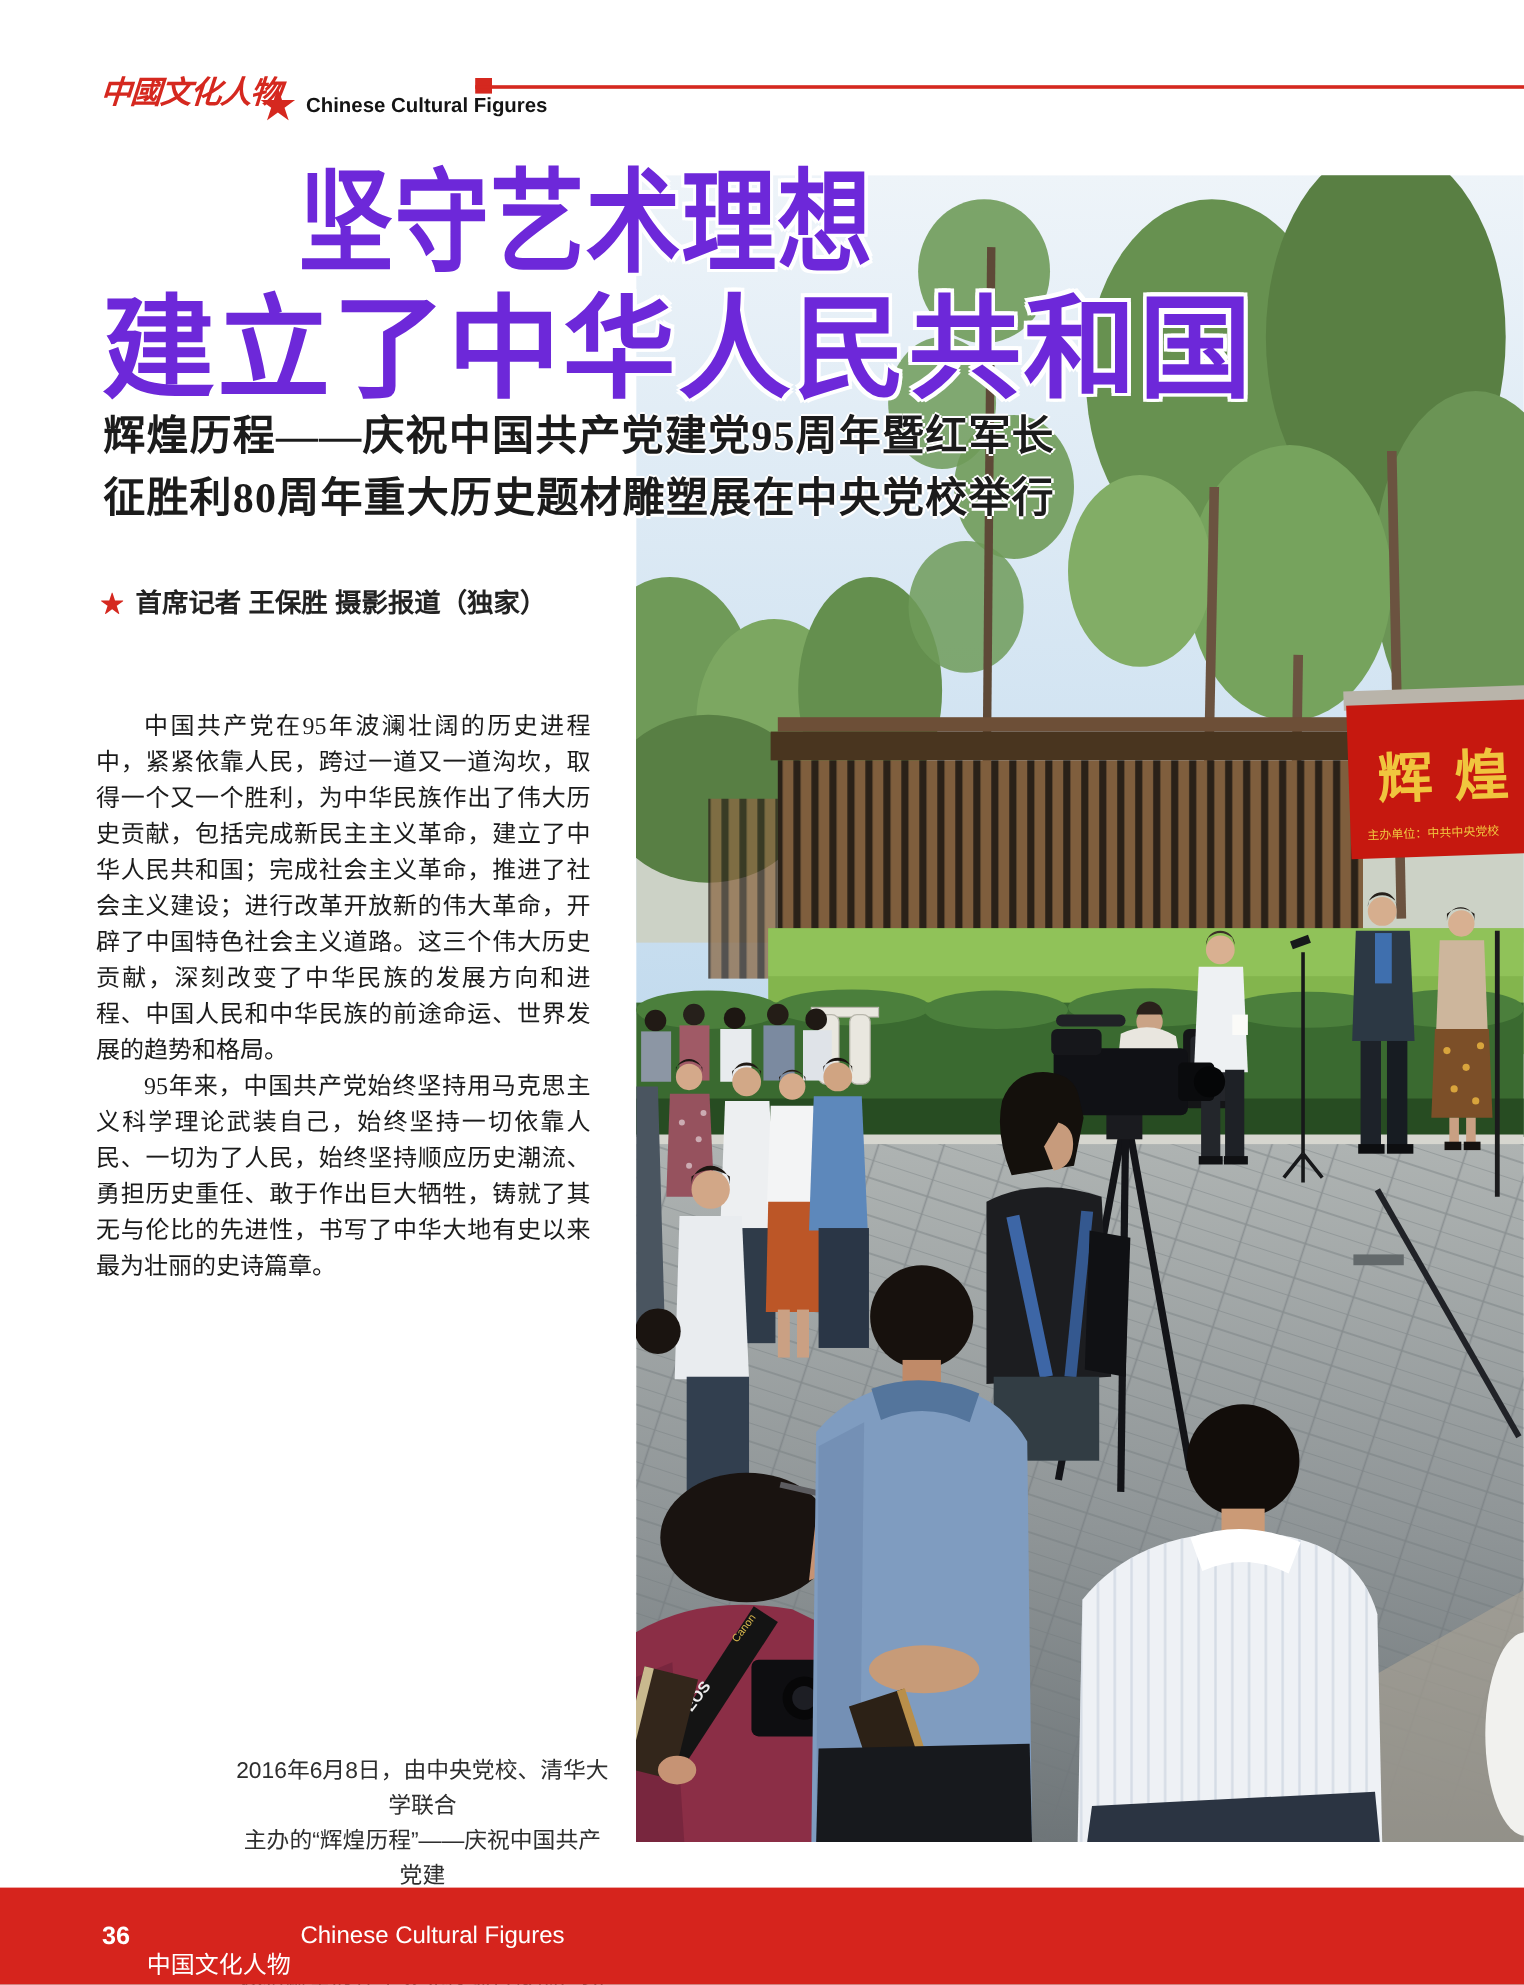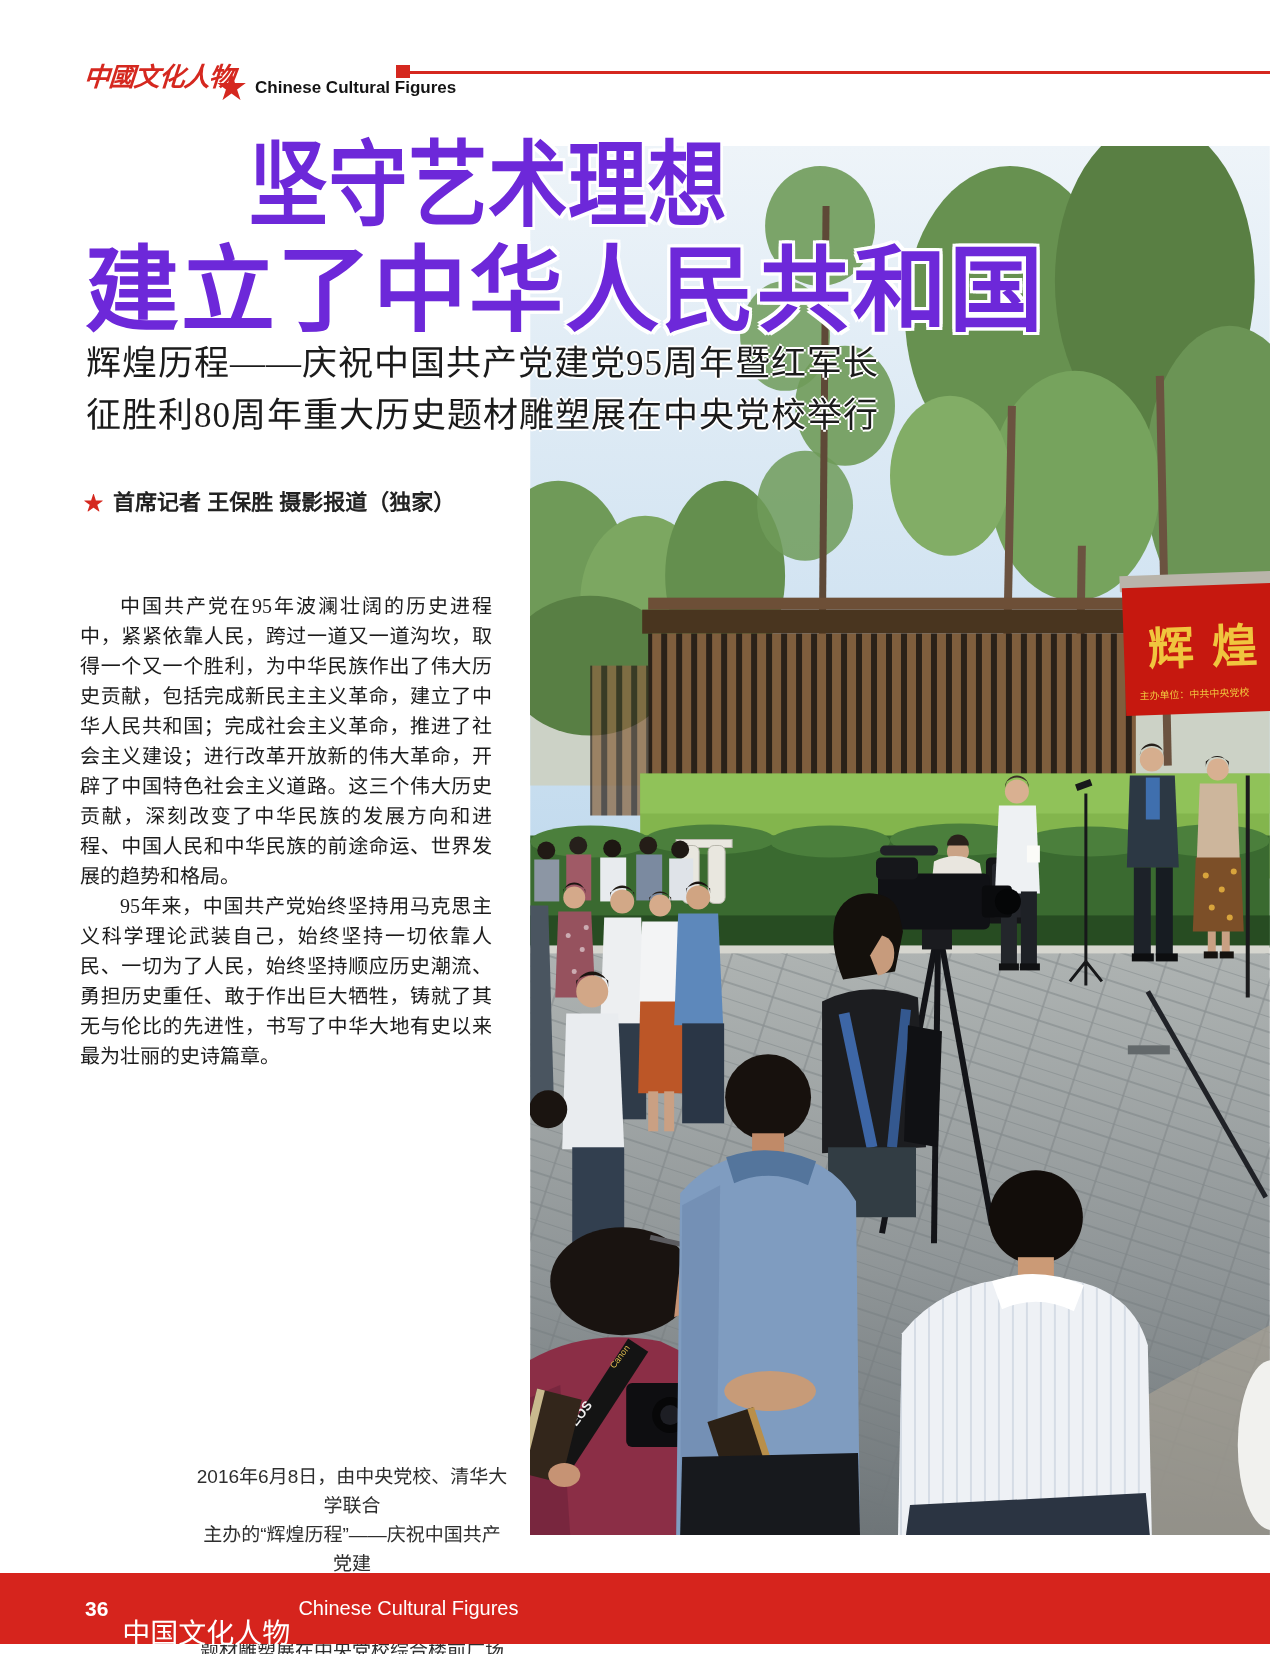--- a/index.html
+++ b/index.html
@@ -19,39 +19,39 @@
   .photo text{font-family:"Liberation Sans",sans-serif;}
   
   .headline{position:absolute;left:85px;top:133px;z-index:3;margin:0;color:#6d28d9;
             font-weight:900;font-size:94px;line-height:105px;white-space:nowrap;
             text-shadow:3px 0 0 #fff,-3px 0 0 #fff,0 3px 0 #fff,0 -3px 0 #fff,
                         3px 3px 0 #fff,-3px -3px 0 #fff,3px -3px 0 #fff,-3px 3px 0 #fff;text-align:center;}
   .headline .hl1{transform:scaleX(.84);transform-origin:left center;letter-spacing:1px;}
   .headline .hl2{letter-spacing:2px;}
   
   .subtitle{position:absolute;left:86px;top:338px;z-index:3;margin:0;color:#1b1b1b;
-            font-family:"Liberation Serif",serif;font-weight:normal;
+            font-family:"Liberation Serif",serif;font-weight:bold;
             font-size:35px;line-height:52px;letter-spacing:1px;white-space:nowrap;
             text-shadow:2px 0 0 #fff,-2px 0 0 #fff,0 2px 0 #fff,0 -2px 0 #fff;}
   
   .byline{position:absolute;left:84px;top:484px;z-index:3;font-size:22px;font-weight:600;color:#222;white-space:nowrap;text-align:center;}
   .byline .byline-star{color:#d5281f;font-size:19px;margin-right:10px;}
   
   .article{position:absolute;left:80px;top:591px;width:412px;z-index:2;
            font-family:"Liberation Serif",serif;font-size:20px;line-height:30px;
            color:#1b1b1b;text-align:justify;}
   .article p{margin:0;text-indent:2em;}
   
   .caption{position:absolute;left:196px;top:1462px;width:312px;z-index:2;text-align:center;
            font-size:19px;line-height:29px;color:#2e2e2e;font-weight:500;}
   
-  .footer{position:absolute;left:0;top:1573px;width:1270px;height:71px;background:#d6241d;
+  .footer{position:absolute;left:0;top:1573px;width:1270px;height:81px;background:#d6241d;
           display:flex;align-items:center;color:#fff;z-index:2;}
   .footer .pageno{margin-left:85px;font-size:21px;font-weight:bold;}
-  .footer .mag-cn{margin-left:14px;font-size:28px;margin-top:44px;}
+  .footer .mag-cn{margin-left:14px;font-size:20px;margin-top:44px;}
   .footer .mag-en{margin-left:8px;font-size:20px;}
 </style>
 </head>
 <body>
 
 <div class="page">
 
   <header>
     <span class="logo-cn">中國文化人物</span>
     <span class="logo-star">★</span>

